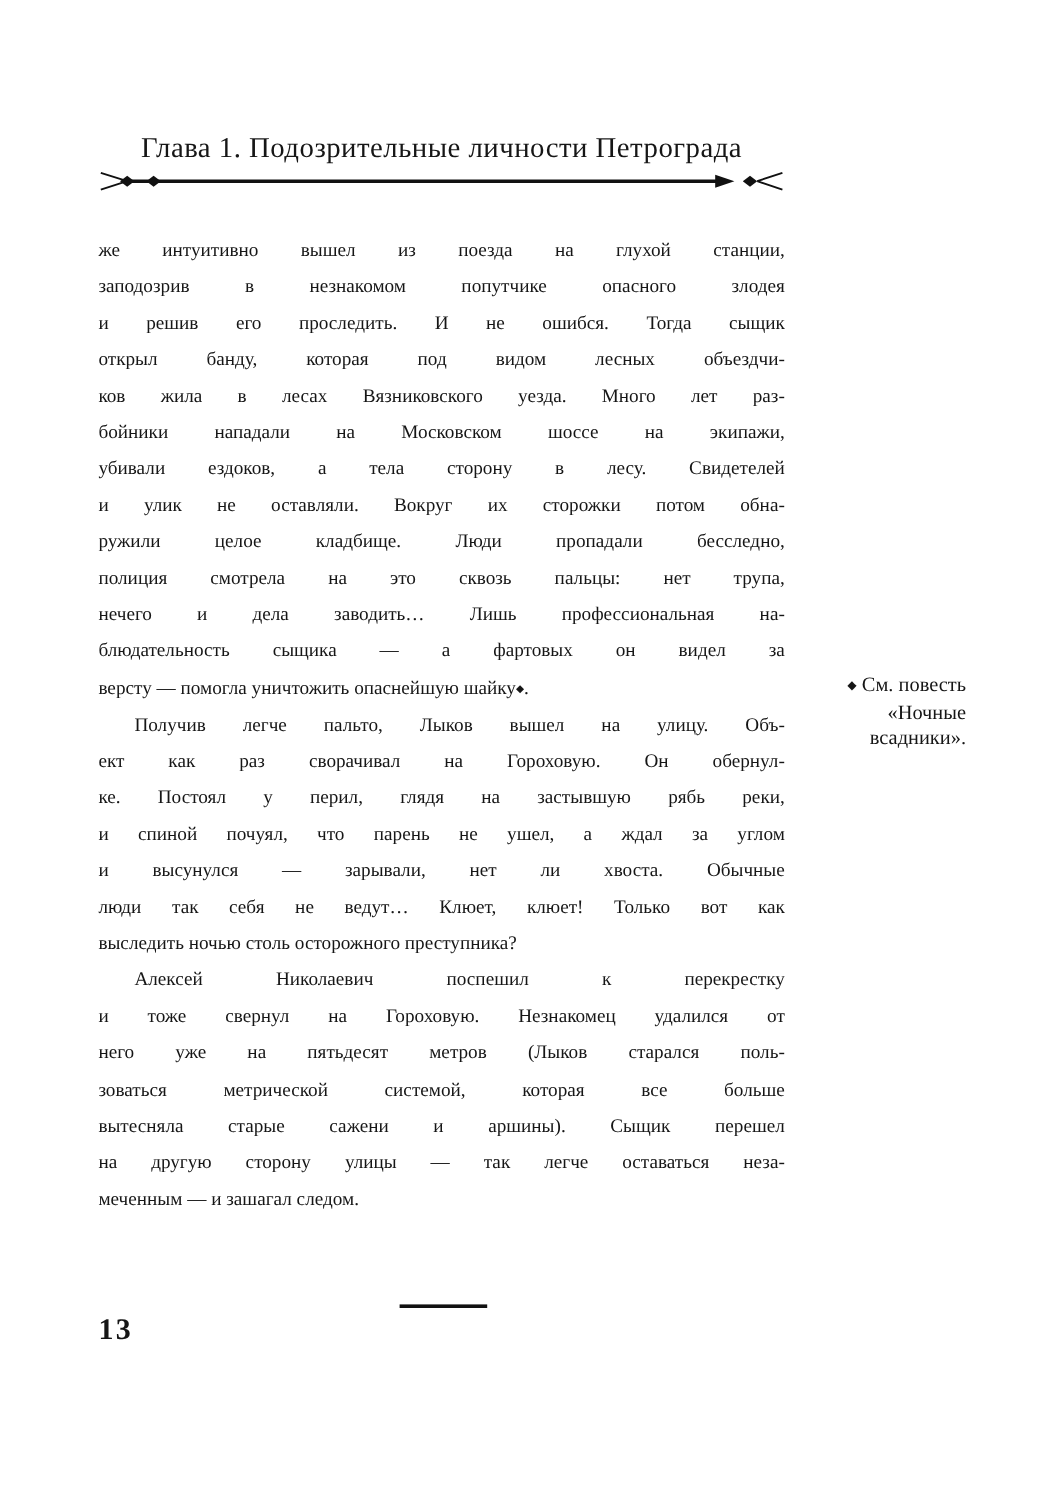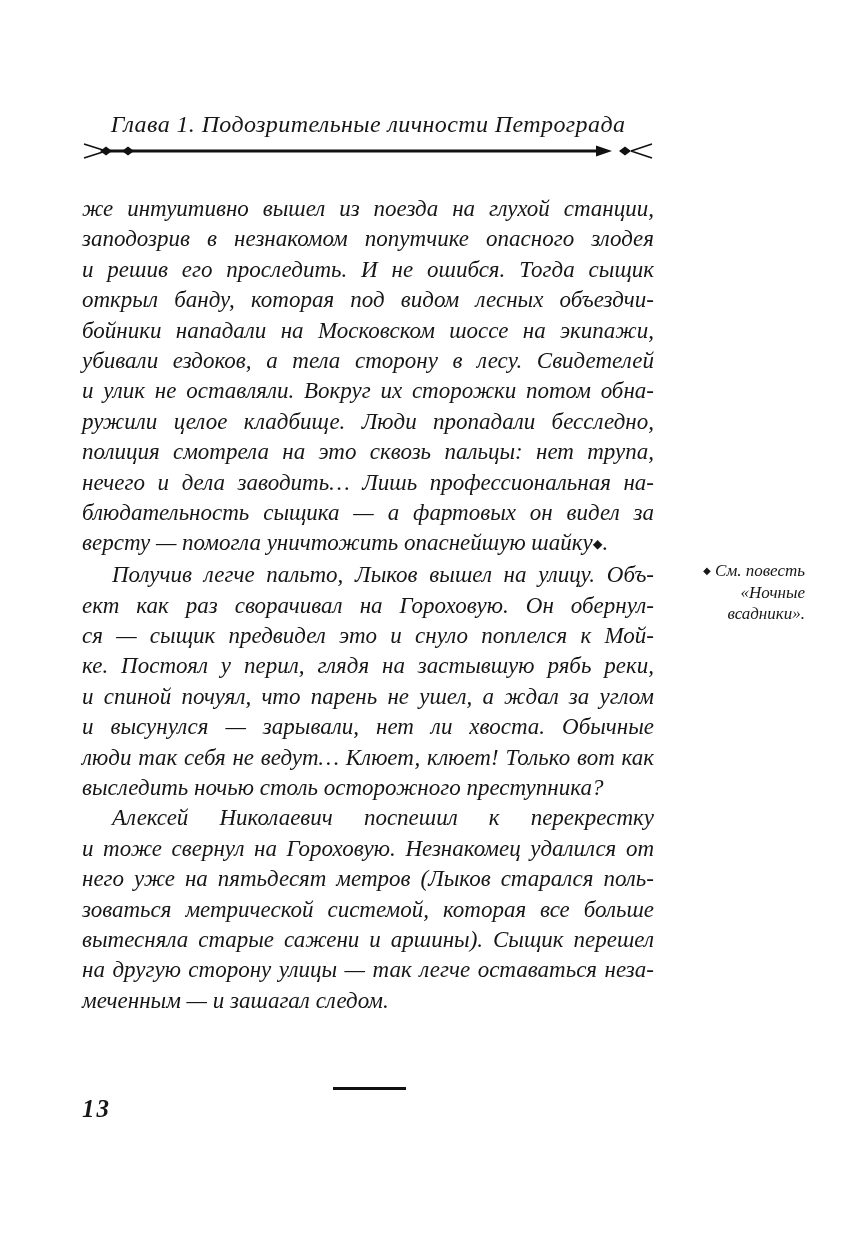--- a/index.html
+++ b/index.html
@@ -4,41 +4,41 @@
 <style>
   html, body { margin: 0; padding: 0; }
   body {
     width: 868px; height: 1240px;
     background: #ffffff;
     position: relative;
     font-family: "Liberation Serif", "DejaVu Serif", serif;
     color: #161616;
     overflow: hidden;
   }
-  .page { position: absolute; inset: 0; font-style: italic; }
+  .page { position: absolute; inset: 0; }
 
   
   .running-head {
     position: absolute;
     left: 82px; top: 110px; width: 572px;
     text-align: center;
   }
   .chapter-title {
     font-size: 24px;
     line-height: 28px;
     letter-spacing: 0.4px;
     white-space: nowrap;
   }
   .ornament { display: block; margin-top: 2px; width: 572px; height: 22px; }
 
   
   .text-column {
     position: absolute;
     left: 82px; top: 194px; width: 572px;
-    font-size: 23px;
+    font-size: 16px;
     line-height: 30.4px;
   }
   .text-line {
     text-align: justify;
     text-align-last: justify;
   }
   .text-line.last { text-align-last: left; }
   .text-line.indent { text-indent: 30px; }
 
   .dm { font-size: 0.55em; vertical-align: 0.14em; letter-spacing: 0; }
@@ -90,31 +90,31 @@
 
       <path d="M549,10 L570,3 M549,10 L570,17" stroke="#111" stroke-width="1.6" fill="none"></path>
     </svg>
   </header>
 
   <main class="text-column" id="text-column">
       <div class="text-line">же интуитивно вышел из поезда на глухой станции,</div>
       <div class="text-line">заподозрив в незнакомом попутчике опасного злодея</div>
       <div class="text-line">и решив его проследить. И не ошибся. Тогда сыщик</div>
       <div class="text-line">открыл банду, которая под видом лесных объездчи-</div>
+      <div class="text-line">ков жила в лесах Вязниковского уезда. Много лет раз-</div>
       <div class="text-line">бойники нападали на Московском шоссе на экипажи,</div>
       <div class="text-line">убивали ездоков, а тела сторону в лесу. Свидетелей</div>
       <div class="text-line">и улик не оставляли. Вокруг их сторожки потом обна-</div>
       <div class="text-line">ружили целое кладбище. Люди пропадали бесследно,</div>
       <div class="text-line">полиция смотрела на это сквозь пальцы: нет трупа,</div>
       <div class="text-line">нечего и дела заводить… Лишь профессиональная на-</div>
       <div class="text-line">блюдательность сыщика — а фартовых он видел за</div>
       <div class="text-line last">версту — помогла уничтожить опаснейшую шайку<span class="dm">◆</span>.</div>
       <div class="text-line indent">Получив легче пальто, Лыков вышел на улицу. Объ-</div>
       <div class="text-line">ект как раз сворачивал на Гороховую. Он обернул-</div>
-      <div class="text-line">ся — сыщик предвидел это и снуло поплелся к Мой-</div>
       <div class="text-line">ке. Постоял у перил, глядя на застывшую рябь реки,</div>
       <div class="text-line">и спиной почуял, что парень не ушел, а ждал за углом</div>
       <div class="text-line">и высунулся — зарывали, нет ли хвоста. Обычные</div>
       <div class="text-line">люди так себя не ведут… Клюет, клюет! Только вот как</div>
       <div class="text-line last">выследить ночью столь осторожного преступника?</div>
       <div class="text-line indent">Алексей Николаевич поспешил к перекрестку</div>
       <div class="text-line">и тоже свернул на Гороховую. Незнакомец удалился от</div>
       <div class="text-line">него уже на пятьдесят метров (Лыков старался поль-</div>
       <div class="text-line">зоваться метрической системой, которая все больше</div>
       <div class="text-line">вытесняла старые сажени и аршины). Сыщик перешел</div>

